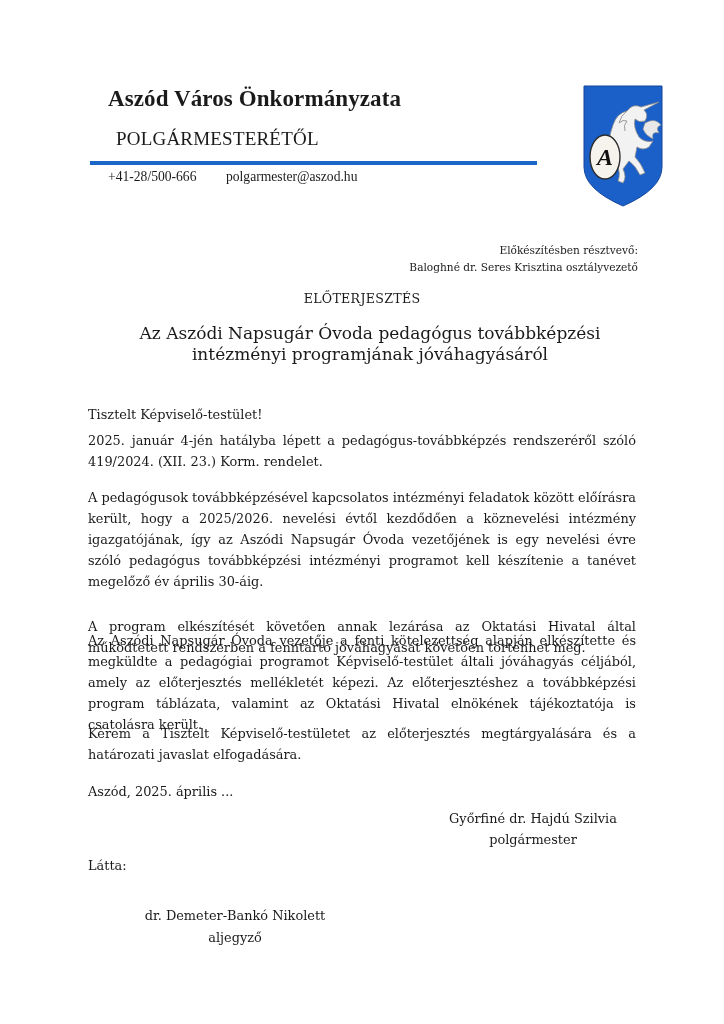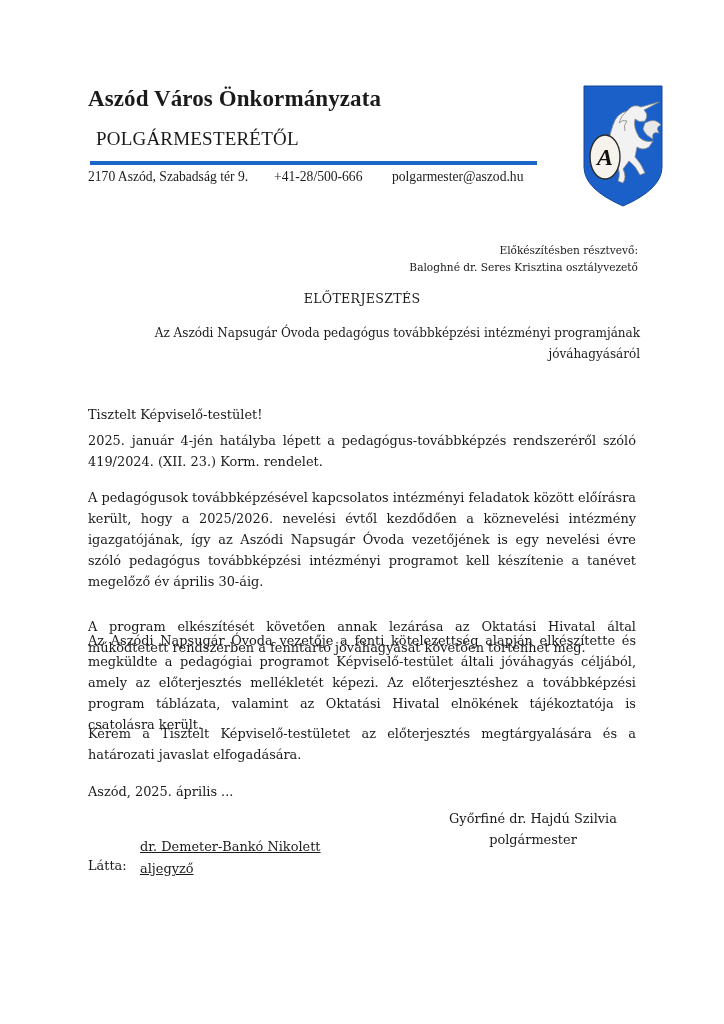--- a/index.html
+++ b/index.html
@@ -1,58 +1,57 @@
 <!DOCTYPE html>
 <html><head>
   <meta charset="utf-8">
   <style>
     html, body { margin: 0; padding: 0; background: #ffffff; }
     body { width: 724px; height: 1024px; position: relative; overflow: hidden; color: #1a1a1a; }
     .page { position: absolute; left: 0; top: 0; width: 724px; height: 1024px; background: #fff; }
-    .serif { font-family: "Liberation Serif", "DejaVu Serif", serif; }
+    .serif { font-family: "Liberation Serif", "DejaVu Serif", serif; margin-left: 20px; }
     .body-serif { font-family: "DejaVu Serif", "Liberation Serif", serif; }
 
     .org-title { position: absolute; left: 88px; top: 86px; font-size: 23px; font-weight: bold; letter-spacing: 0.1px; white-space: nowrap; }
     .org-sub { position: absolute; left: 96px; top: 128px; font-size: 19px; letter-spacing: 0.2px; white-space: nowrap; }
     .rule { position: absolute; left: 90px; top: 161px; width: 447px; height: 4px; background: #1b67c9; }
     .contact { position: absolute; left: 88px; top: 169px; font-size: 13.6px; white-space: nowrap; display: flex; }
     .contact span { display: inline-block; }
     .contact .addr { width: 186px; }
     .contact .phone { width: 118px; }
 
     .crest { position: absolute; left: 583px; top: 85px; width: 80px; height: 122px; }
 
     .prep { position: absolute; right: 86px; top: 242px; text-align: right; font-size: 10.6px; line-height: 17px; white-space: nowrap; }
 
     .doc-type { position: absolute; left: 0; width: 724px; top: 291px; text-align: center; font-size: 12.6px; letter-spacing: 0.3px; }
-    .doc-subject { position: absolute; left: 100px; width: 540px; top: 323px; text-align: right; font-size: 12px; line-height: 21px; }
+    .doc-subject { position: absolute; left: 100px; width: 540px; top: 323px; text-align: center; font-size: 17px; line-height: 21px; }
 
     .text { position: absolute; left: 88px; width: 548px; font-size: 12.9px; line-height: 21px; text-align: justify; }
     .p-salute { top: 404px; }
     .p1 { top: 430px; }
     .p2 { top: 487px; }
     .p3 { top: 573px; margin-top: 43px; }
     .p4 { top: 630px; }
     .p5 { top: 723px; }
     .p-date { top: 781px; }
 
     .signer { position: absolute; left: 448px; top: 808px; width: 170px; text-align: center; font-size: 12.9px; line-height: 21px; }
     .seen-label { position: absolute; left: 88px; top: 858px; font-size: 12.9px; }
-    .seen-person { position: absolute; left: 140px; top: 836px; width: 190px; text-align: left; font-size: 12.9px; line-height: 22px; text-decoration: underline; }
+    .seen-person { position: absolute; left: 140px; top: 905px; width: 190px; text-align: center; font-size: 12.9px; line-height: 22px; }
   </style>
 </head>
 <body>
 
 <div class="page">
 
   <div class="org-title serif">Aszód Város Önkormányzata</div>
   <div class="org-sub serif">POLGÁRMESTERÉTŐL</div>
   <div class="rule"></div>
   <div class="contact serif">
-    <span class="addr">2170 Aszód, Szabadság tér 9.</span>
     <span class="phone">+41-28/500-666</span>
     <span class="email">polgarmester@aszod.hu</span>
   </div>
 
   <div class="crest">
     <svg width="80" height="122" viewBox="0 0 80 122" xmlns="http://www.w3.org/2000/svg">
       <path d="M1 1 H79 V82 Q79 104 40 121 Q1 104 1 82 Z" fill="#1b5fc8" stroke="#14479a" stroke-width="1"></path>
 
       <path d="M30 40 Q34 28 44 26 Q50 18 58 22 L76 17 L61 25 Q66 30 62 36 Q56 38 52 34 Q50 42 56 52 Q62 58 70 56 L66 62 Q60 66 54 62 L52 72 Q58 78 62 88 L57 90 Q52 80 46 76 L40 84 Q44 92 40 98 L35 96 Q38 88 34 80 Q28 74 28 64 Q24 56 30 40 Z" fill="#f2f2f2" stroke="#8a8a8a" stroke-width="0.8"></path>
 

